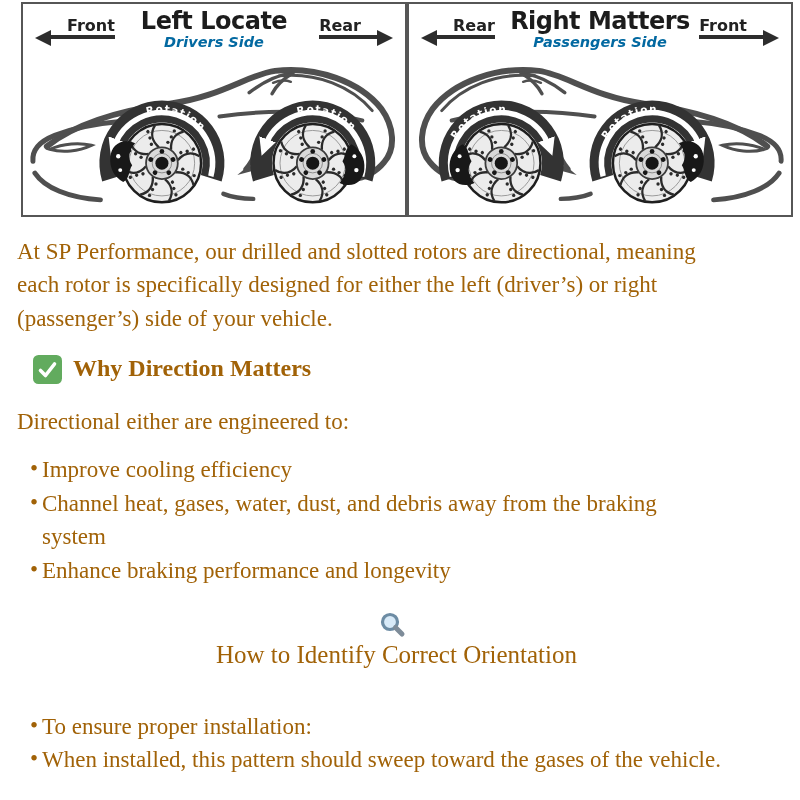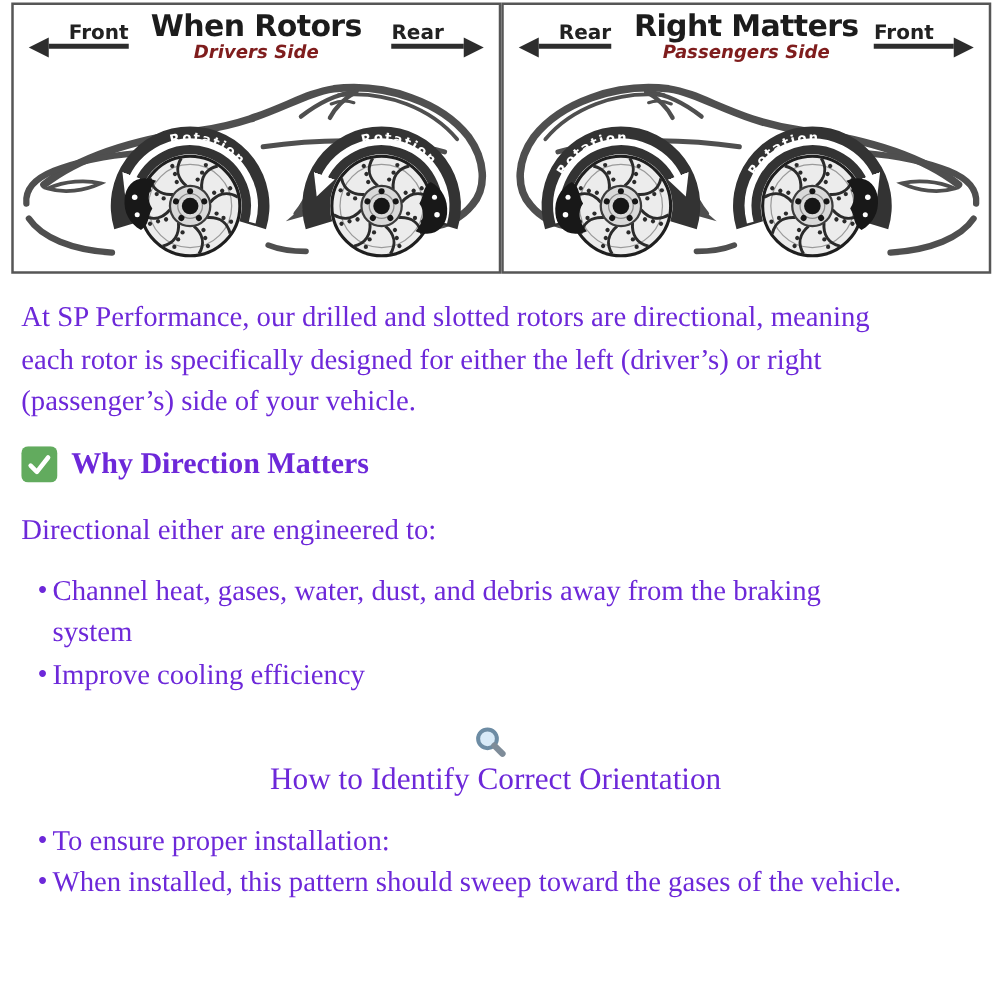--- a/index.html
+++ b/index.html
@@ -1,75 +1,75 @@
 <!DOCTYPE html>
 <html><head>
 <meta charset="utf-8">
 <style>
   html,body{margin:0;padding:0;background:#fff;}
   body{width:800px;height:800px;overflow:hidden;color:#1a1a1a;
        font-family:"Liberation Serif",serif;}
 
   
-  .diagram{display:flex;margin:2px 7px 0 9px;border-radius:24px;}
+  .diagram{display:flex;margin:2px 7px 0 21px;border-radius:24px;}
   .panel{flex:1;min-width:0;border:2.5px solid #565656;background:#fff;}
   .panel-header{position:relative;height:47px;padding:8px 12px 0 12px;}
   .title-block{position:absolute;left:50%;top:5px;transform:translateX(-50%);
                text-align:center;line-height:1.08;white-space:nowrap;}
   .panel-title{font-family:"DejaVu Sans",sans-serif;font-weight:800;font-size:24px;
                color:#1c1c1c;letter-spacing:-0.5px;}
   .panel-sub{font-family:"DejaVu Sans",sans-serif;font-weight:700;font-style:italic;
-             font-size:14.5px;color:#7f1d1d;}
+             font-size:14.5px;color:#0369a1;}
   .dir{position:absolute;top:12px;font-family:"DejaVu Sans",sans-serif;font-weight:700;
        font-size:16px;color:#222;padding-bottom:7px;}
   .dir-left{left:44px;}
   .dir-left::after{content:"";position:absolute;left:-16px;right:0;bottom:3px;
                    height:4.5px;background:#2d2d2d;}
   .dir-left::before{content:"";position:absolute;left:-32px;bottom:-4px;width:0;height:0;
                     border-top:8.5px solid transparent;border-bottom:8.5px solid transparent;
                     border-right:16px solid #2d2d2d;}
   .dir-right{right:44px;}
   .dir-right::after{content:"";position:absolute;right:-16px;left:0;bottom:3px;
                     height:4.5px;background:#2d2d2d;}
   .dir-right::before{content:"";position:absolute;right:-32px;bottom:-4px;width:0;height:0;
                      border-top:8.5px solid transparent;border-bottom:8.5px solid transparent;
                      border-left:16px solid #2d2d2d;}
   .car-svg{display:block;width:100%;height:auto;}
   .rot-text{font-family:"DejaVu Sans",sans-serif;font-size:10.5px;font-weight:700;
             fill:#fff;letter-spacing:1.3px;}
 
   
-  .content{padding:18px 24px 0 17px;font-size:23px;line-height:33.5px;color:#6d28d9;}
+  .content{padding:18px 24px 0 17px;font-size:23px;line-height:33.5px;color:#a16207;}
   .intro{margin:0;max-width:725px;}
-  .heading{display:flex;align-items:center;margin:17px 0 0;font-weight:700;font-size:24px;}
+  .heading{display:flex;align-items:center;margin:17px 16px 0;font-weight:700;font-size:24px;}
   .heading .icon{flex:0 0 auto;margin-right:11px;}
   .h-search{margin-top:24px;font-weight:400;font-size:25px;flex-direction:column;}
   .h-search .icon{margin-right:8px;}
   .lead{margin:19px 0 0;}
   ul{list-style:none;margin:15px 0 0;padding:0;}
   li{position:relative;padding-left:25px;}
   li::before{content:"\2022";position:absolute;left:13px;top:-1px;}
   .list-benefits li{max-width:640px;}
-  .list-orientation{margin-top:15px;}
+  .list-orientation{margin-top:38px;}
   .list-orientation li{max-width:690px;}
 </style>
 </head>
 <body>
 
 <div class="page">
 
   <div class="diagram">
 
     <section class="panel">
       <div class="panel-header">
         <div class="dir dir-left">
           <span class="dir-label">Front</span>
         </div>
         <div class="title-block">
-          <div class="panel-title">When Rotors</div>
+          <div class="panel-title">Left Locate</div>
           <div class="panel-sub">Drivers Side</div>
         </div>
         <div class="dir dir-right">
           <span class="dir-label">Rear</span>
         </div>
       </div>
 
       <svg class="car-svg" viewBox="0 0 385 157">
         <defs>
           <marker id="ah" viewBox="0 0 10 10" refX="4" refY="5" markerWidth="3.2" markerHeight="3.2" orient="auto">
@@ -206,22 +206,23 @@
       <svg class="icon" width="29" height="29" viewBox="0 0 29 29">
         <rect width="29" height="29" rx="5.5" fill="#62ab5e"></rect>
         <path d="M 7.5 15.5 L 12.5 20.5 L 21.5 9" stroke="#fff" stroke-width="3.6" fill="none" stroke-linecap="round" stroke-linejoin="round"></path>
       </svg>
       <span>Why Direction Matters</span>
     </h2>
 
     <p class="lead">Directional either are engineered to:</p>
 
     <ul class="list-benefits">
+      <li>Improve cooling efficiency</li>
       <li>Channel heat, gases, water, dust, and debris away from the braking system</li>
-      <li>Improve cooling efficiency</li>
+      <li>Enhance braking performance and longevity</li>
     </ul>
 
     <h2 class="heading h-search">
       <svg class="icon" width="27" height="27" viewBox="0 0 27 27">
         <circle cx="11" cy="11" r="7.5" fill="#d8eaf8" stroke="#6d8ca4" stroke-width="3.2"></circle>
         <path d="M 16.5 16.5 L 23 23" stroke="#7e8c99" stroke-width="5" stroke-linecap="round"></path>
       </svg>
       <span>How to Identify Correct Orientation</span>
     </h2>
 

